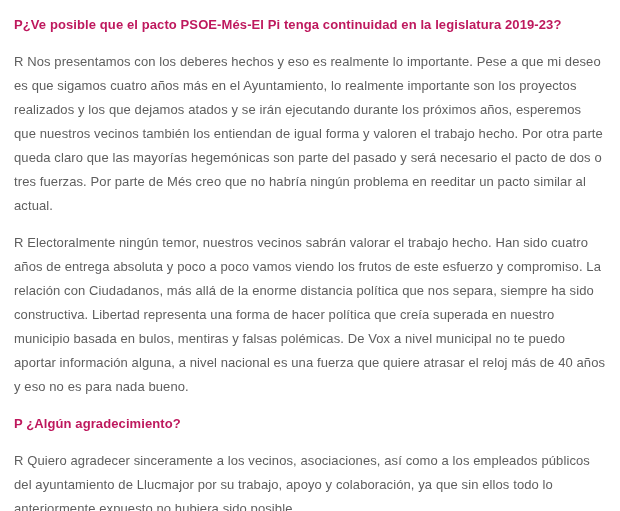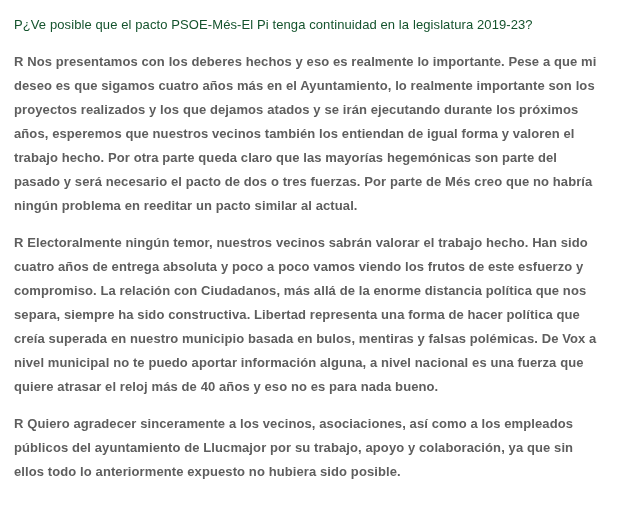--- a/index.html
+++ b/index.html
@@ -19,31 +19,32 @@
     overflow: hidden; 
   }
   .article p {
     margin: 13px 0;
     line-height: 24px;
     font-size: 13px;
     letter-spacing: 0.1px;
     text-align: left;
   }
   .question {
-    font-weight: 400;
-    color: #14532d;
+    font-weight: 700;
+    color: #be185d;
   }
   .answer {
-    font-weight: 700;
+    font-weight: 400;
     color: #5e5e5e;
   }
 </style>
 </head>
 <body>
 
 <div class="article">
   <p class="question">P¿Ve posible que el pacto PSOE-Més-El Pi tenga continuidad en la legislatura 2019-23?</p>
   <p class="answer">R Nos presentamos con los deberes hechos y eso es realmente lo importante. Pese a que mi deseo es que sigamos cuatro años más en el Ayuntamiento, lo realmente importante son los proyectos realizados y los que dejamos atados y se irán ejecutando durante los próximos años, esperemos que nuestros vecinos también los entiendan de igual forma y valoren el trabajo hecho. Por otra parte queda claro que las mayorías hegemónicas son parte del pasado y será necesario el pacto de dos o tres fuerzas. Por parte de Més creo que no habría ningún problema en reeditar un pacto similar al actual.</p>
 
   <p class="answer">R Electoralmente ningún temor, nuestros vecinos sabrán valorar el trabajo hecho. Han sido cuatro años de entrega absoluta y poco a poco vamos viendo los frutos de este esfuerzo y compromiso. La relación con Ciudadanos, más allá de la enorme distancia política que nos separa, siempre ha sido constructiva. Libertad representa una forma de hacer política que creía superada en nuestro municipio basada en bulos, mentiras y falsas polémicas. De Vox a nivel municipal no te puedo aportar información alguna, a nivel nacional es una fuerza que quiere atrasar el reloj más de 40 años y eso no es para nada bueno.</p>
 
+  <p class="question">P ¿Algún agradecimiento?</p>
   <p class="answer">R Quiero agradecer sinceramente a los vecinos, asociaciones, así como a los empleados públicos del ayuntamiento de Llucmajor por su trabajo, apoyo y colaboración, ya que sin ellos todo lo anteriormente expuesto no hubiera sido posible.</p>
 </div>
 
 </body></html>

